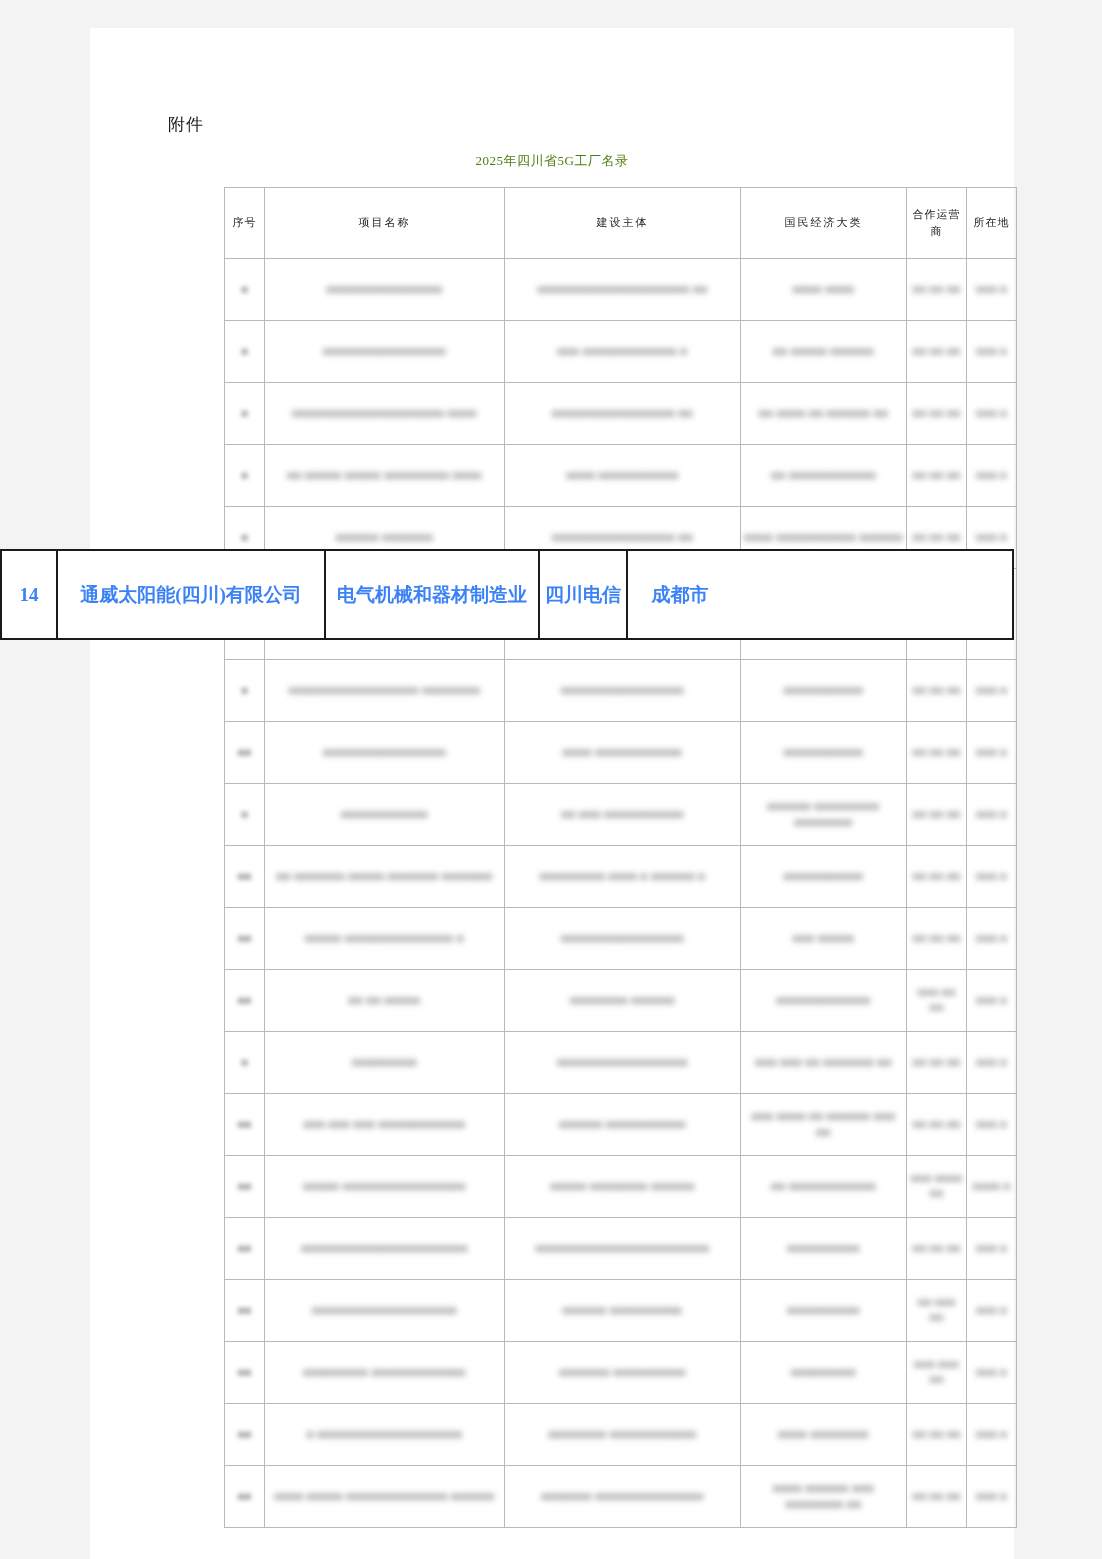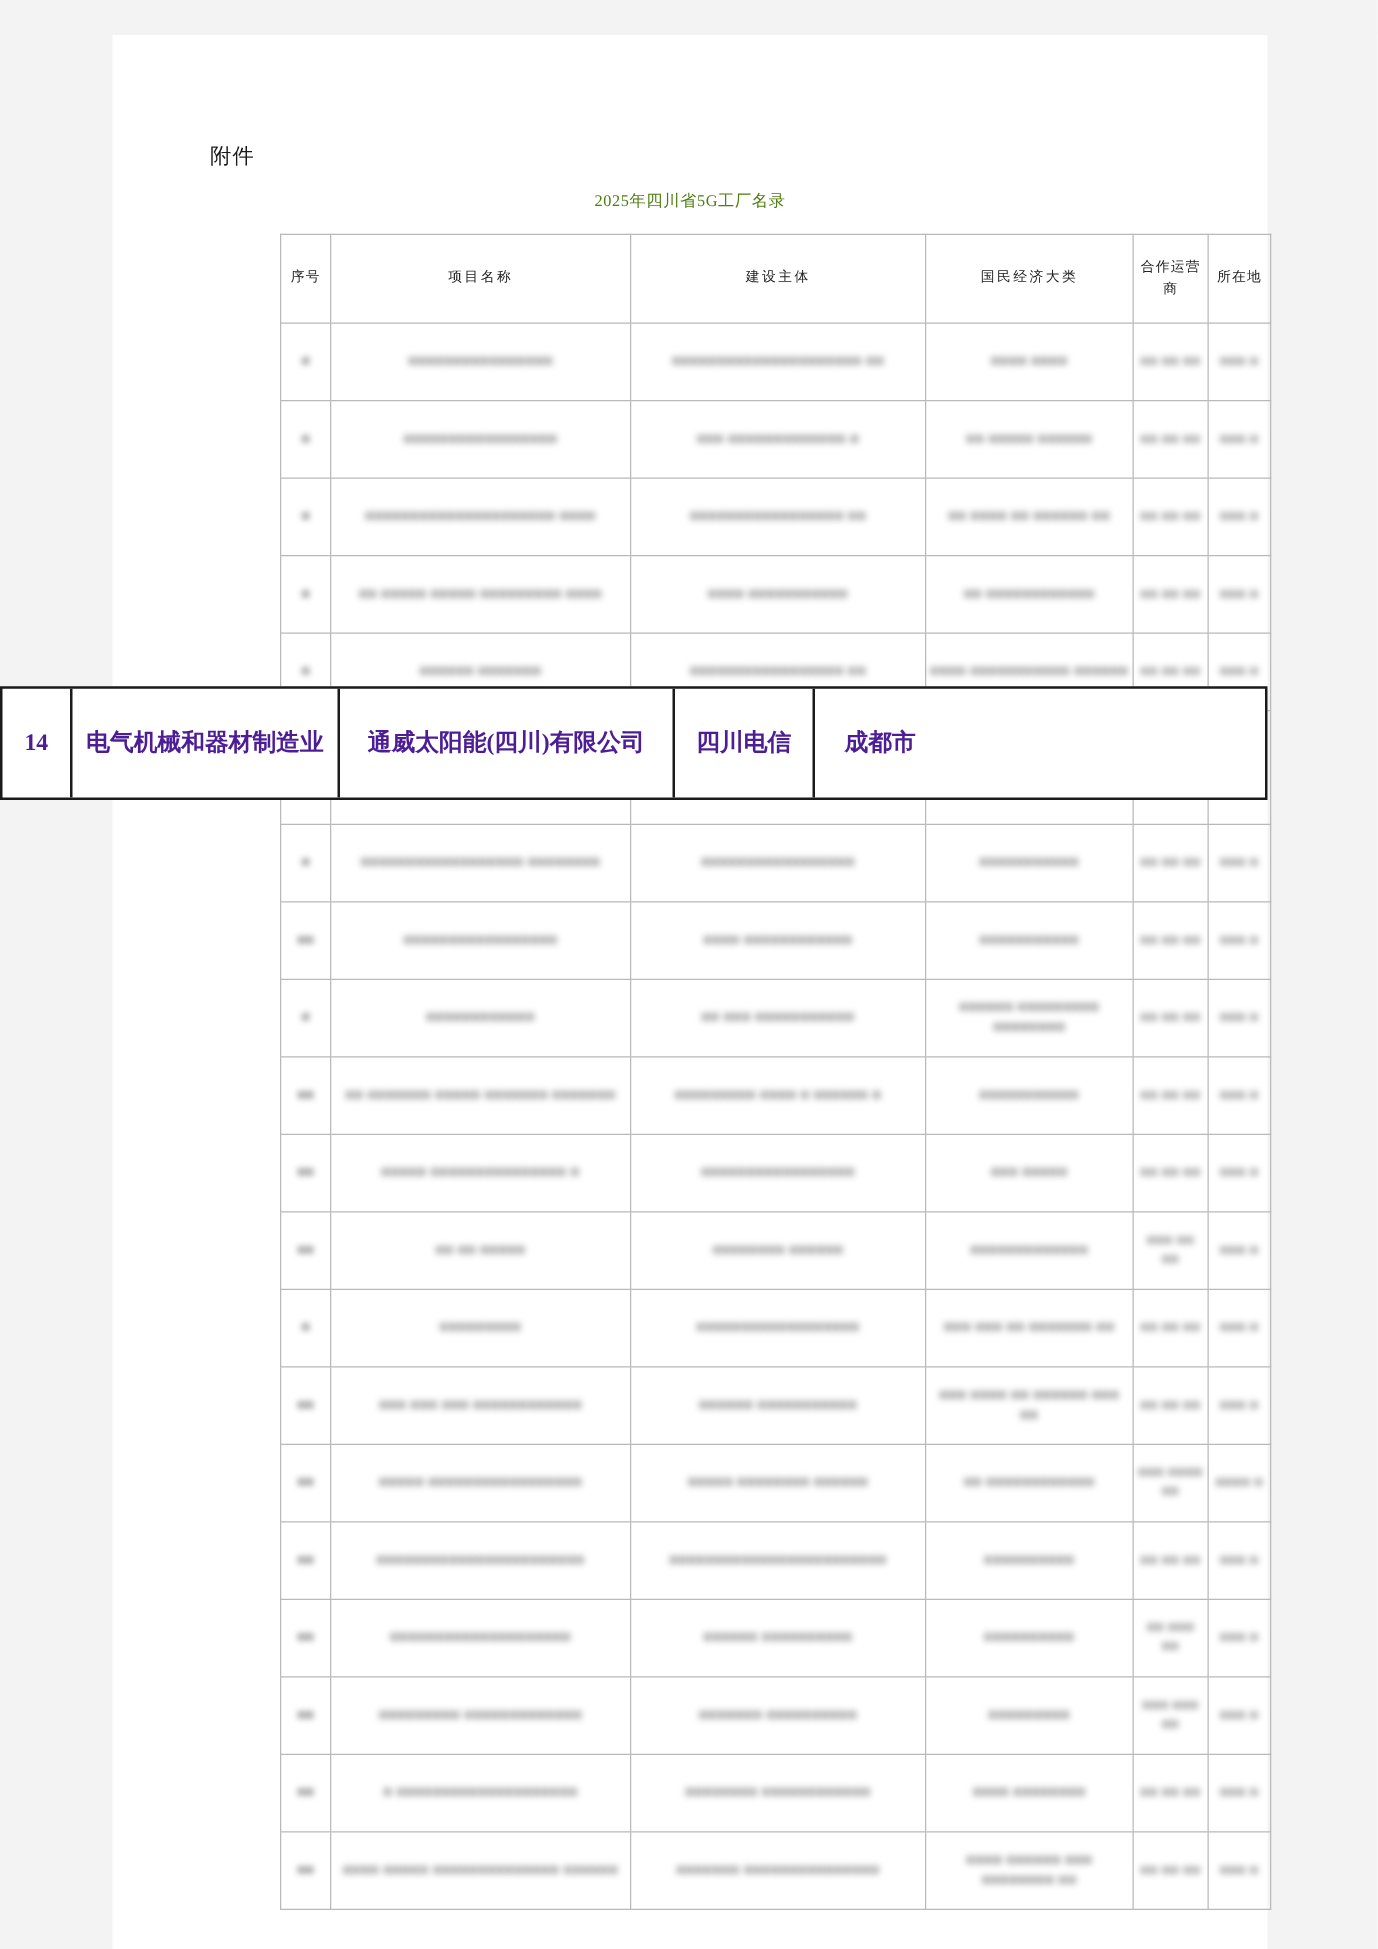--- a/index.html
+++ b/index.html
@@ -132,32 +132,32 @@
     align-items: stretch;
     z-index: 5;
   }
   .row-highlight .cell {
     display: flex;
     align-items: center;
     justify-content: center;
     text-align: center;
     font-size: 19px;
     font-weight: bold;
-    color: #4c1d95;
+    color: #3b82f6;
     border-right: 2px solid #1a1a1a;
     box-sizing: border-box;
     padding: 2px 4px;
     line-height: 1.25;
   }
   .row-highlight .cell:last-child { border-right: none; }
   .rh-idx  { width: 56px; }
   .rh-proj { width: 290px; }
   .rh-ent  { width: 268px; }
   .rh-ind  { width: 214px; }
-  .rh-op   { width: 112px; font-size: 18px; }
+  .rh-op   { width: 88px; font-size: 18px; }
   .rh-loc  { width: 104px; font-size: 18px; }
 </style>
 </head>
 <body>
 
 <div class="page">
   <div class="page-edge-left"></div>
   <div class="page-edge-right"></div>
 
   <div class="content">
@@ -351,18 +351,18 @@
             <td><span class="blur small">■■■ ■</span></td>
           </tr>
 
         </tbody>
       </table>
     </div>
   </div>
 
   <div class="row-highlight">
     <div class="cell rh-idx">14</div>
+    <div class="cell rh-ent">通威太阳能(四川)有限公司</div>
     <div class="cell rh-ind">电气机械和器材制造业</div>
-    <div class="cell rh-ent">通威太阳能(四川)有限公司</div>
     <div class="cell rh-op">四川电信</div>
     <div class="cell rh-loc">成都市</div>
   </div>
 </div>
 
 </body></html>

